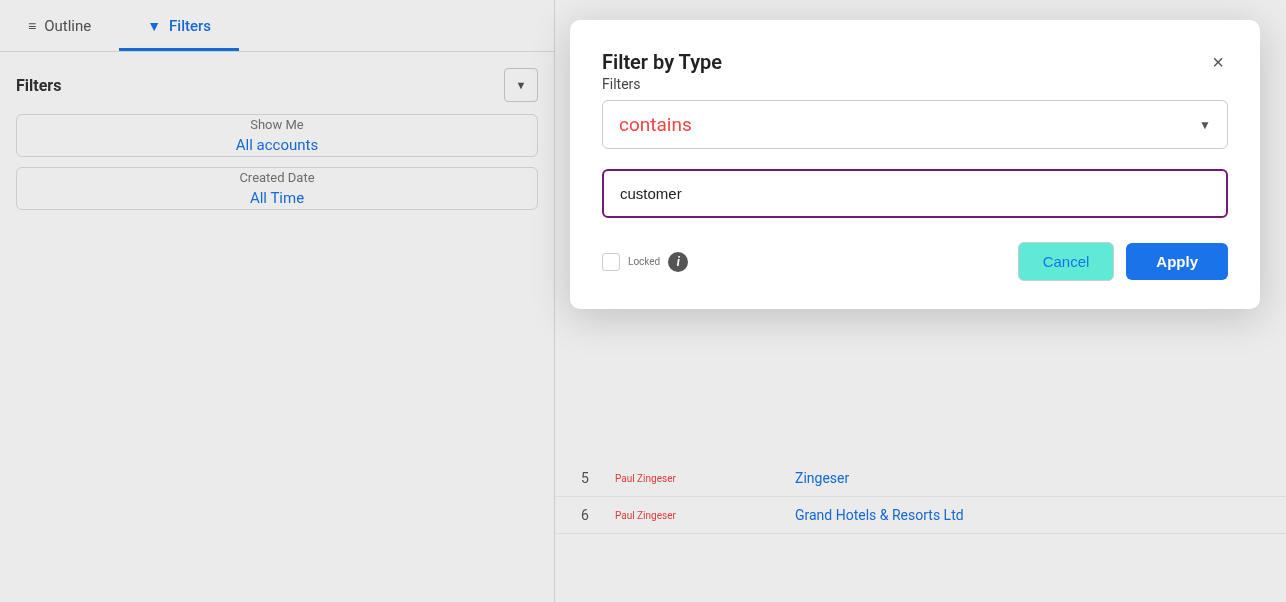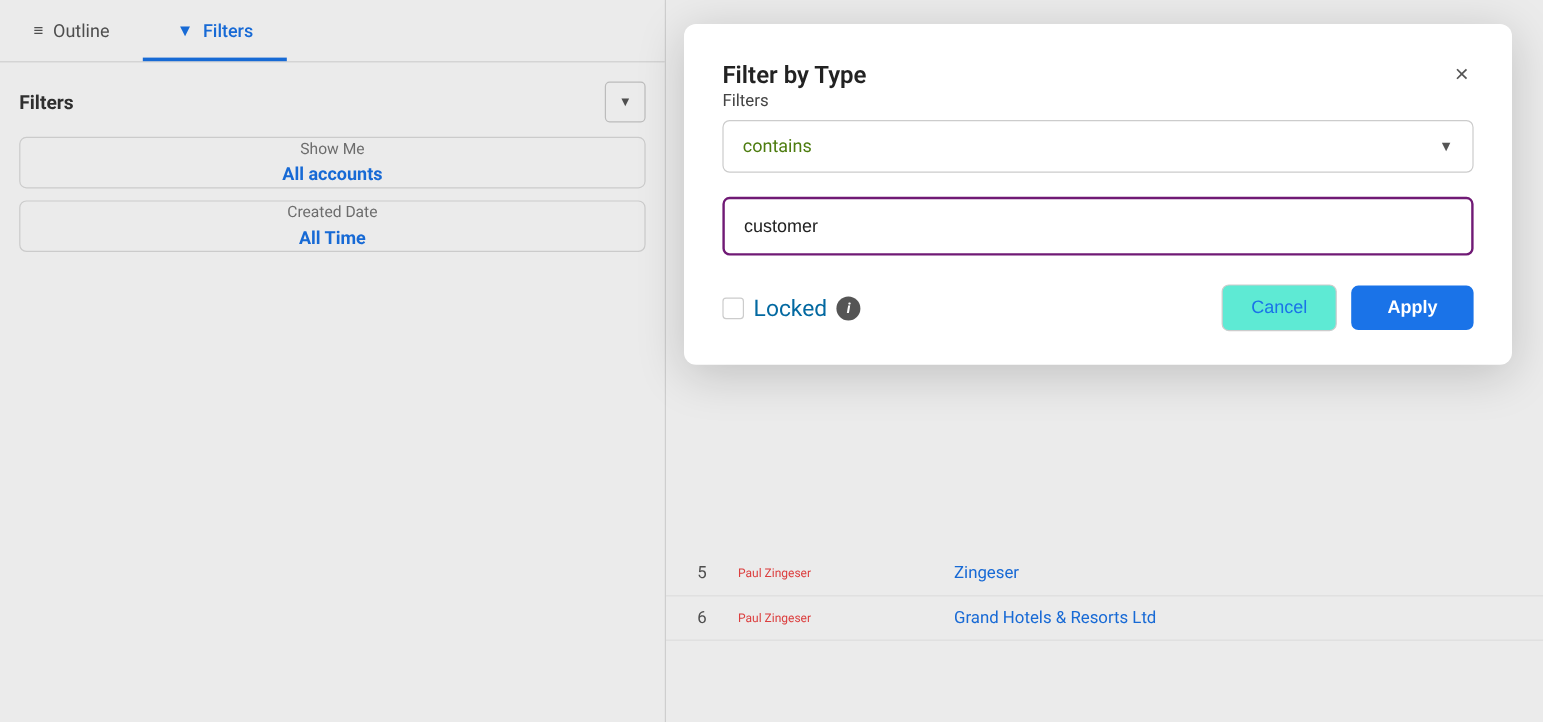--- a/index.html
+++ b/index.html
@@ -136,21 +136,21 @@
 
     .filter-card-label {
       font-size: 13px;
       color: #777;
       margin-bottom: 4px;
     }
 
     .filter-card-value {
       font-size: 15px;
       color: #1a73e8;
-      font-weight: 700;
+      font-weight: 400;
     }
 
     .filter-card-active-header {
       display: flex;
       align-items: center;
       justify-content: space-between;
     }
 
     .trash-icon {
       color: #999;
@@ -257,22 +257,22 @@
       border: 1px solid #ccc;
       border-radius: 6px;
       padding: 12px 16px;
       margin-bottom: 20px;
       background: #fff;
       cursor: pointer;
       justify-content: space-between;
     }
 
     .operator-select-text {
-      font-size: 15px;
-      color: #4d7c0f;
+      font-size: 19px;
+      color: #ef4444;
     }
 
     .operator-select-chevron {
       font-size: 12px;
       color: #555;
     }
 
     .value-input {
       width: 100%;
       border: 2px solid #701a75;
@@ -300,22 +300,22 @@
     .checkbox {
       width: 18px;
       height: 18px;
       border: 1.5px solid #ccc;
       border-radius: 3px;
       background: #fff;
       cursor: pointer;
     }
 
     .locked-label {
-      font-size: 19px;
-      color: #0369a1;
+      font-size: 10px;
+      color: #737373;
     }
 
     .info-icon {
       width: 20px;
       height: 20px;
       border-radius: 50%;
       background: #555;
       color: #fff;
       font-size: 12px;
       display: flex;

